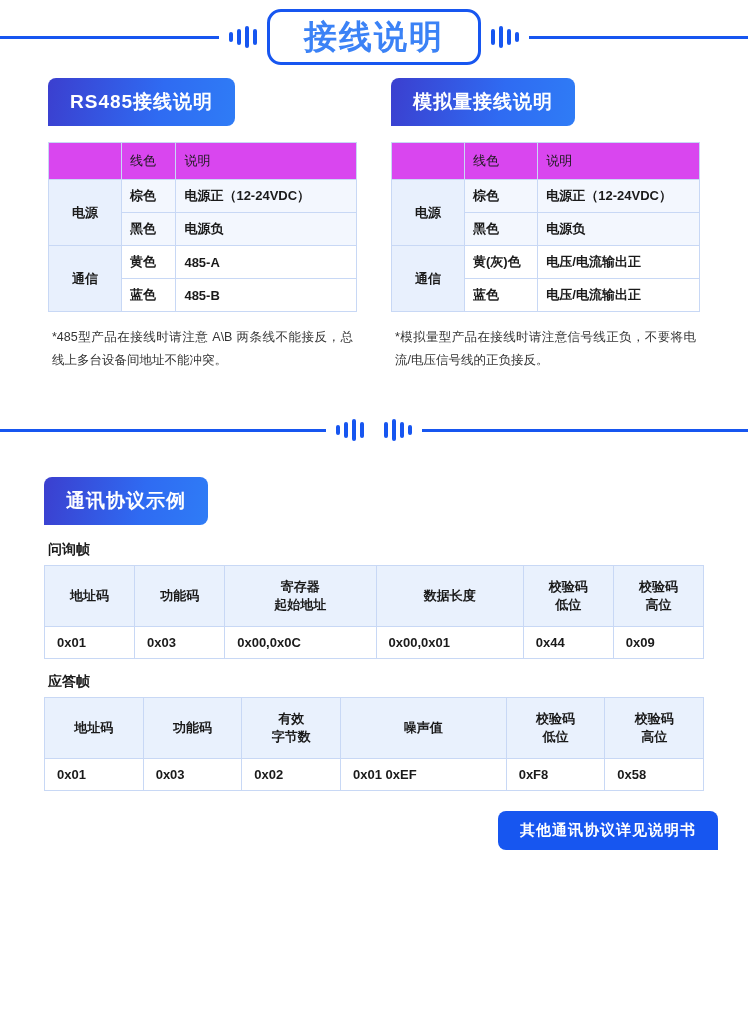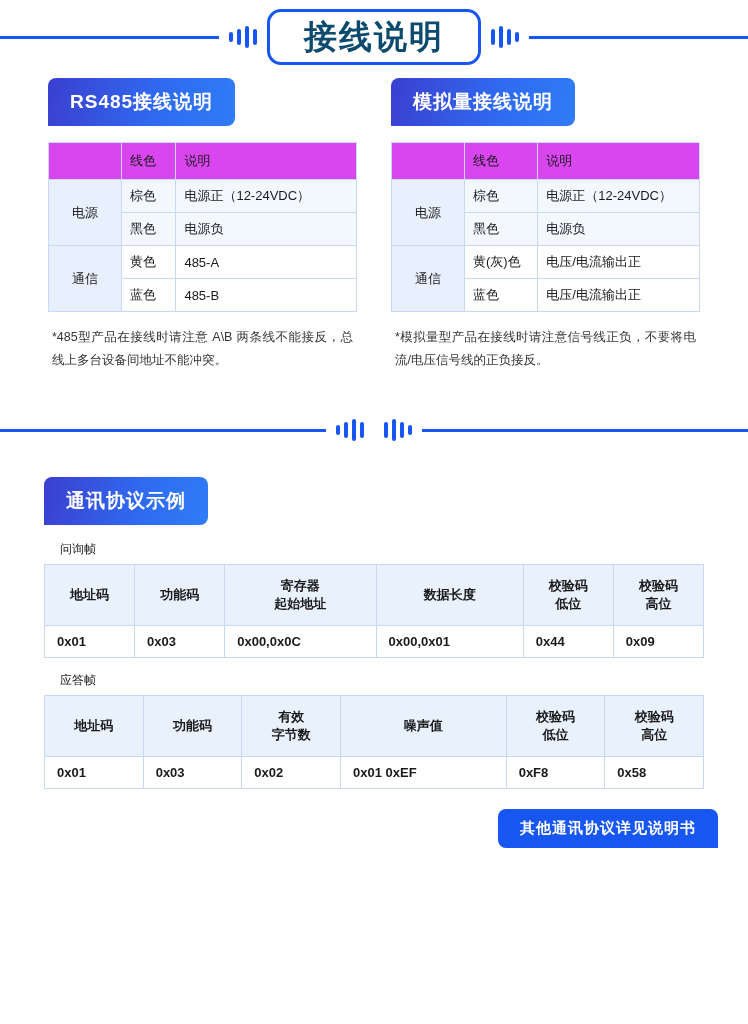--- a/index.html
+++ b/index.html
@@ -47,21 +47,21 @@
   .bars i.b4 { height: 16px; }
   .banner .title-box {
     border: 3px solid #1756f0;
     border-radius: 14px;
     padding: 6px 34px;
     background: #ffffff;
   }
   .banner .title-box span {
     font-size: 33px;
     font-weight: bold;
-    color: #0c4a6e;
+    color: #3b82f6;
     letter-spacing: 2px;
     line-height: 1.15;
     display: block;
   }
 
   
   .pill {
     display: inline-block;
     color: #ffffff;
     font-size: 19px;
@@ -88,20 +88,21 @@
   table.wire {
     width: 100%;
     border-collapse: collapse;
     font-size: 13px;
   }
   table.wire th, table.wire td {
     border: 1px solid #c8d8f5;
     padding: 7px 8px;
     text-align: left;
     white-space: nowrap;
+    font-weight: bold;
   }
   table.wire thead th {
     background: #d946ef;
     font-weight: normal;
     color: #1a1a1a;
     height: 22px;
   }
   table.wire td.group {
     background: #e8f0fd;
     text-align: center;
@@ -132,23 +133,23 @@
     margin-top: 10px;
     margin-bottom: 16px;
   }
   .proto h3 {
     font-size: 17px;
     font-weight: bold;
     margin: 0 0 10px 4px;
     letter-spacing: 0.5px;
   }
   .frame-label {
-    font-size: 12px;
-    font-weight: normal;
-    margin: 0 0 6px 16px;
+    font-size: 14px;
+    font-weight: bold;
+    margin: 0 0 6px 4px;
   }
   table.proto-tbl {
     width: 100%;
     border-collapse: collapse;
     font-size: 13px;
     margin-bottom: 14px;
   }
   table.proto-tbl th, table.proto-tbl td {
     border: 1px solid #c8d8f5;
     text-align: center;

